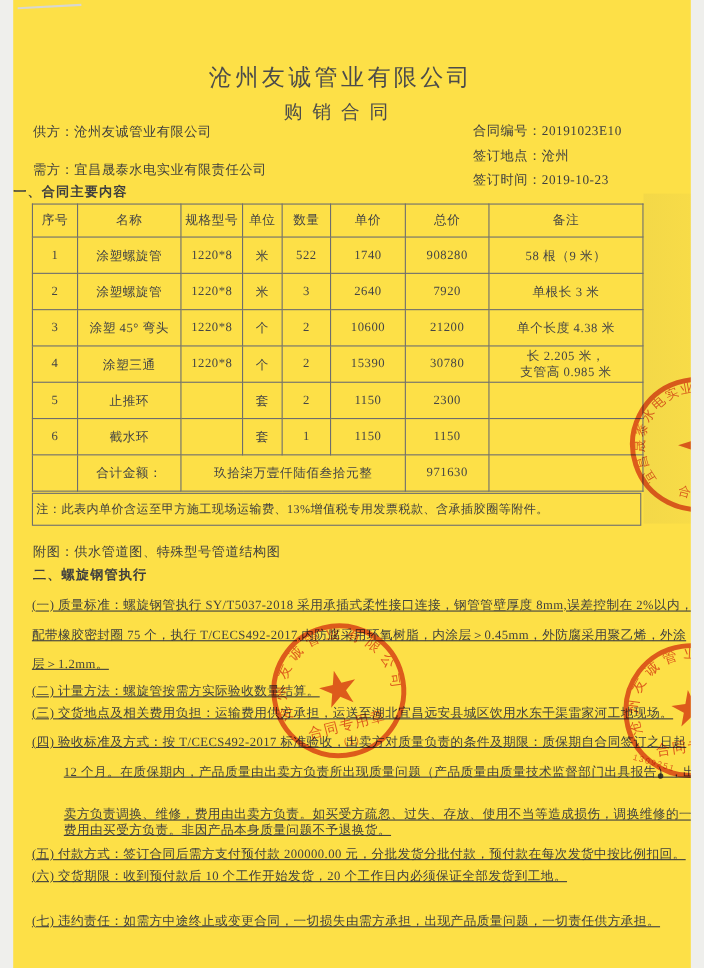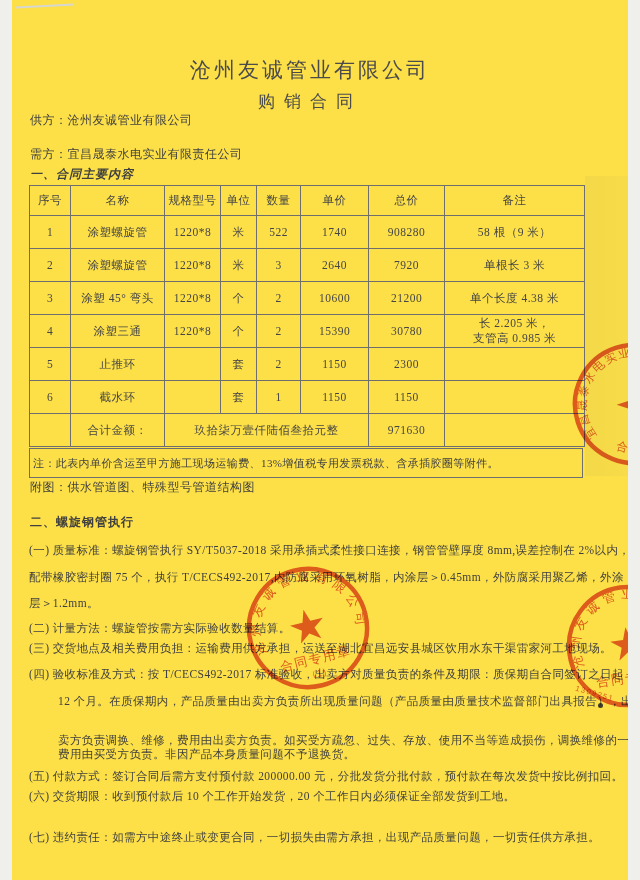--- a/index.html
+++ b/index.html
@@ -19,37 +19,37 @@
     font-size:21px;font-weight:normal;letter-spacing:3px;color:#4b4b4b;}
   .doc-title{position:absolute;left:0;top:90px;width:596px;margin:0;text-align:center;
     font-size:17px;font-weight:normal;letter-spacing:9px;color:#4b4b4b;}
 
   .line{position:absolute;font-size:12px;white-space:nowrap;letter-spacing:.5px;}
   .supplier-line{left:18px;top:112px;text-align:center;}
   .buyer-line{left:18px;top:146px;}
   .meta-block{position:absolute;left:418px;top:108px;}
   .meta-block div{font-size:12px;line-height:22px;white-space:nowrap;letter-spacing:.5px;}
   .section-title{position:absolute;font-size:12px;font-weight:bold;letter-spacing:1px;white-space:nowrap;}
-  .section1-title{left:18px;top:166px;font-style:italic;}
+  .section1-title{left:0;top:166px;}
   .section2-title{left:18px;top:514px;}
 
   table.items{position:absolute;left:17px;top:185px;width:555px;border-collapse:collapse;table-layout:fixed;}
   table.items th,table.items td{
     border:1px solid var(--tborder,#6e6e6e);text-align:center;vertical-align:middle;
     font-size:11.5px;font-weight:normal;color:#454545;letter-spacing:.5px;
     padding:0 1px;white-space:pre-line;overflow:hidden;}
   table.items thead tr{height:30px;}
   table.items tbody tr{height:33px;}
   table.items{border:1.5px solid #666;}
 
   .note-box{position:absolute;left:17px;top:448px;width:554px;height:30px;
     border:1px solid var(--tborder,#6e6e6e);box-sizing:border-box;
     font-size:11px;line-height:28px;white-space:nowrap;padding-left:3px;letter-spacing:.4px;}
-  .attachment-line{left:18px;top:479px;}
-  .term-line{position:absolute;left:17px;font-size:11.5px;white-space:nowrap;letter-spacing:.4px;height:16px;}
+  .attachment-line{left:18px;top:493px;}
+  .term-line{position:absolute;left:17px;font-size:11.5px;white-space:nowrap;letter-spacing:.4px;height:16px;text-decoration:underline;}
   .term-line.cont{left:46px;}
 
   
   .stamp{position:absolute;width:140px;height:140px;mix-blend-mode:multiply;opacity:.82;}
   .stamp-buyer{left:552px;top:334px;transform:rotate(-18deg);}
   .stamp-supplier-mid{left:226px;top:558px;transform:rotate(-14deg);}
   .stamp-supplier-right{left:546px;top:576px;transform:rotate(-8deg);}
   .seal-ring{fill:none;stroke:var(--stamp,#d8473c);stroke-width:4.5;}
   .seal-arc-text{fill:var(--stamp,#d8473c);font-size:13px;letter-spacing:5px;font-family:"Liberation Sans","DejaVu Sans",sans-serif;}
   .seal-arc-text.small{font-size:11.5px;letter-spacing:2px;}
@@ -67,20 +67,25 @@
 
   <div class="artifact-topline"></div>
   <div class="scan-shadow"></div>
 
   <h1 class="company-title">沧州友诚管业有限公司</h1>
   <h2 class="doc-title">购销合同</h2>
 
   <div class="line supplier-line">供方：沧州友诚管业有限公司</div>
   <div class="line buyer-line">需方：宜昌晟泰水电实业有限责任公司</div>
 
+  <div class="meta-block">
+    <div>合同编号：20191023E10</div>
+    <div>签订地点：沧州</div>
+    <div>签订时间：2019-10-23</div>
+  </div>
 
   <div class="section-title section1-title">一、合同主要内容</div>
 
   <table class="items">
     <colgroup>
       <col style="width:41px">
         <col style="width:94px">
         <col style="width:56px">
         <col style="width:36px">
       <col style="width:44px">

